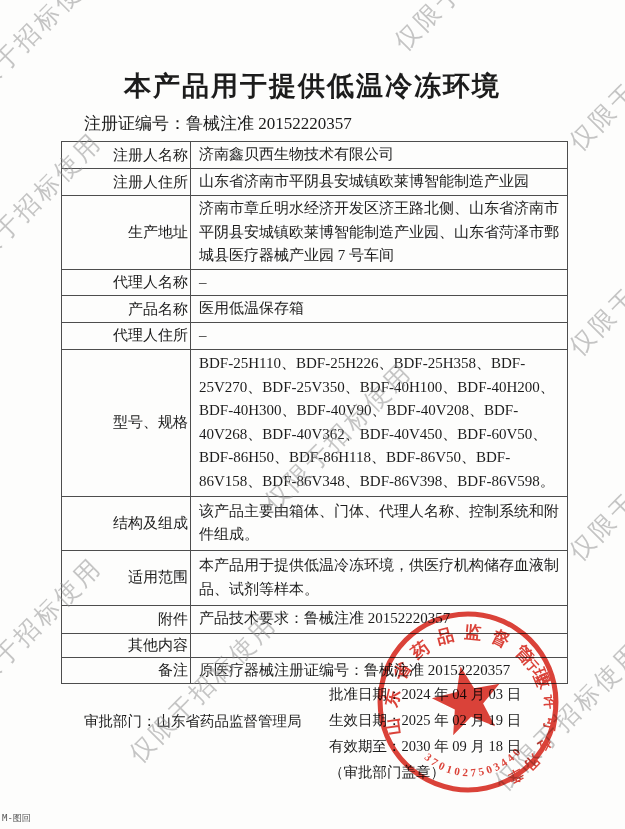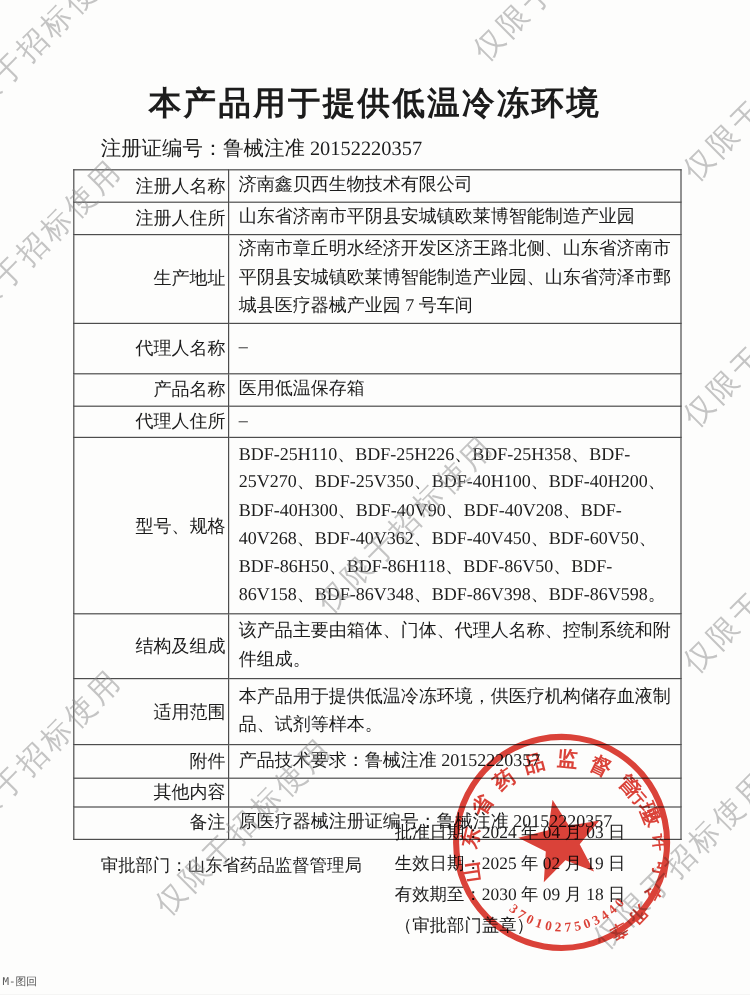--- a/index.html
+++ b/index.html
@@ -122,21 +122,21 @@
           <td class="val">济南鑫贝西生物技术有限公司</td>
         </tr>
     <tr style="height:27px">
           <td class="lbl">注册人住所</td>
           <td class="val">山东省济南市平阴县安城镇欧莱博智能制造产业园</td>
         </tr>
     <tr style="height:72px">
           <td class="lbl">生产地址</td>
           <td class="val">济南市章丘明水经济开发区济王路北侧、山东省济南市平阴县安城镇欧莱博智能制造产业园、山东省菏泽市鄄城县医疗器械产业园 7 号车间</td>
         </tr>
-    <tr style="height:42px">
+    <tr style="height:26px">
           <td class="lbl">代理人名称</td>
           <td class="val">–</td>
         </tr>
     <tr style="height:27px">
           <td class="lbl">产品名称</td>
           <td class="val">医用低温保存箱</td>
         </tr>
     <tr style="height:24px">
           <td class="lbl">代理人住所</td>
           <td class="val">–</td>

